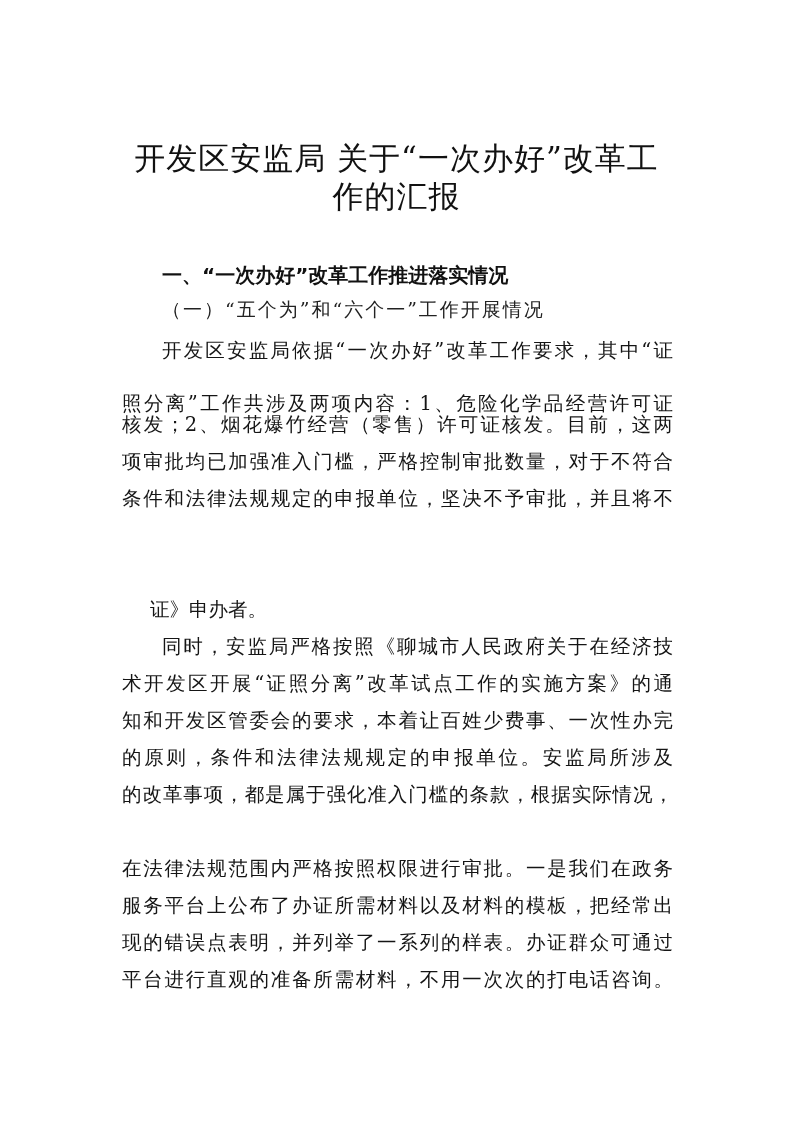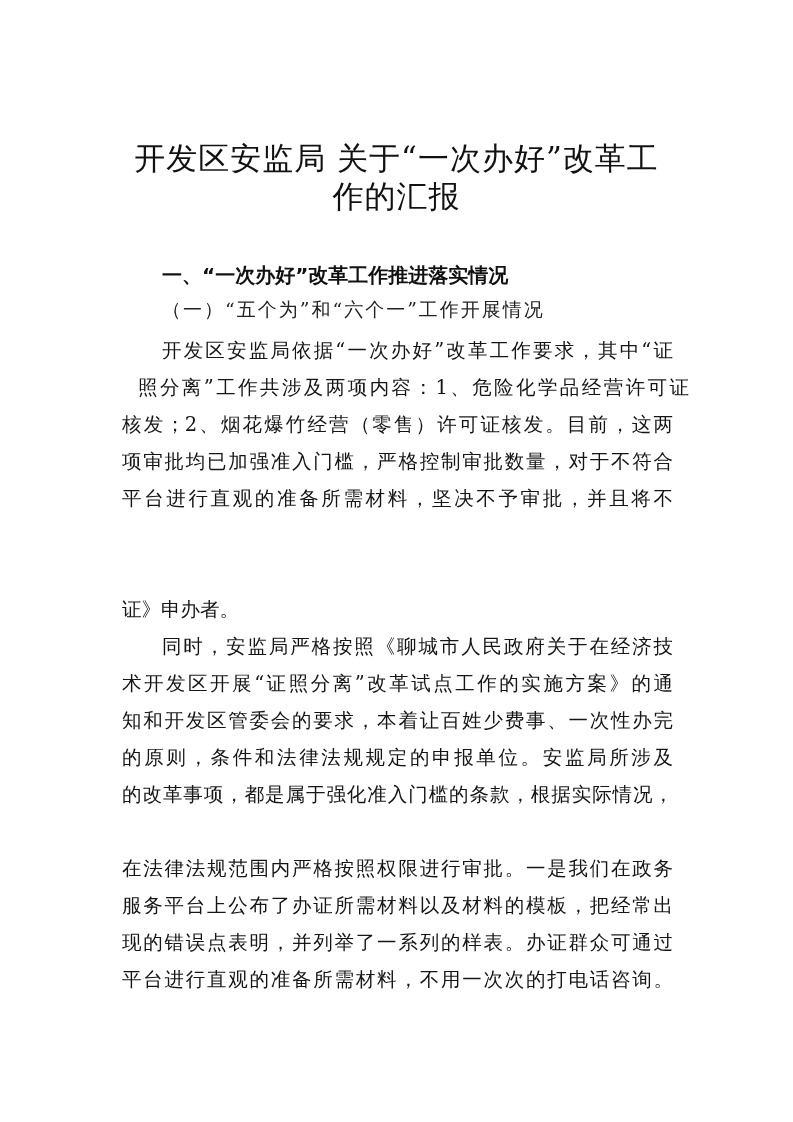--- a/index.html
+++ b/index.html
@@ -20,38 +20,38 @@
       font-family: "DejaVu Serif", "Liberation Serif", serif;
       font-size: 19px; letter-spacing: 2px; color: #222; white-space: nowrap;
     }
     .line {
       position: absolute; left: 122px; width: 551px;
       font-family: "DejaVu Serif", "Liberation Serif", serif;
       font-size: 19.5px; color: #151515; white-space: nowrap;
       text-align: justify; text-align-last: justify;
     }
     .line.indent { left: 162px; width: 511px; }
-    .line.last { text-align-last: left; }
+    .line.last { text-align-last: left; margin-left: 28px; }
   </style>
 </head>
 <body>
 
 <div class="page">
 
   <div class="title-line" style="top:138px;">开发区安监局 关于“一次办好”改革工</div>
   <div class="title-line" style="top:176px;">作的汇报</div>
 
   <div class="h1" style="top:262px;">一、“一次办好”改革工作推进落实情况</div>
   <div class="h2" style="top:297px;">（一）“五个为”和“六个一”工作开展情况</div>
 
   <div class="line indent" style="top:337px;">开发区安监局依据“一次办好”改革工作要求，其中“证</div>
-  <div class="line" style="top:374px;margin-left:16px;">照分离”工作共涉及两项内容：1、危险化学品经营许可证</div>
+  <div class="line" style="top:390px;">照分离”工作共涉及两项内容：1、危险化学品经营许可证</div>
   <div class="line" style="top:411px;">核发；2、烟花爆竹经营（零售）许可证核发。目前，这两</div>
   <div class="line" style="top:448px;">项审批均已加强准入门槛，严格控制审批数量，对于不符合</div>
-  <div class="line" style="top:485px;">平台进行直观的准备所需材料，坚决不予审批，并且将不</div>
+  <div class="line" style="top:485px;">条件和法律法规规定的申报单位，坚决不予审批，并且将不</div>
   <div class="line last" style="top:596px;">证》申办者。</div>
 
   <div class="line indent" style="top:633px;">同时，安监局严格按照《聊城市人民政府关于在经济技</div>
   <div class="line" style="top:670px;">术开发区开展“证照分离”改革试点工作的实施方案》的通</div>
   <div class="line" style="top:707px;">知和开发区管委会的要求，本着让百姓少费事、一次性办完</div>
   <div class="line" style="top:744px;">的原则，条件和法律法规规定的申报单位。安监局所涉及</div>
   <div class="line" style="top:781px;">的改革事项，都是属于强化准入门槛的条款，根据实际情况，</div>
   <div class="line" style="top:855px;">在法律法规范围内严格按照权限进行审批。一是我们在政务</div>
   <div class="line" style="top:892px;">服务平台上公布了办证所需材料以及材料的模板，把经常出</div>
   <div class="line" style="top:929px;">现的错误点表明，并列举了一系列的样表。办证群众可通过</div>

